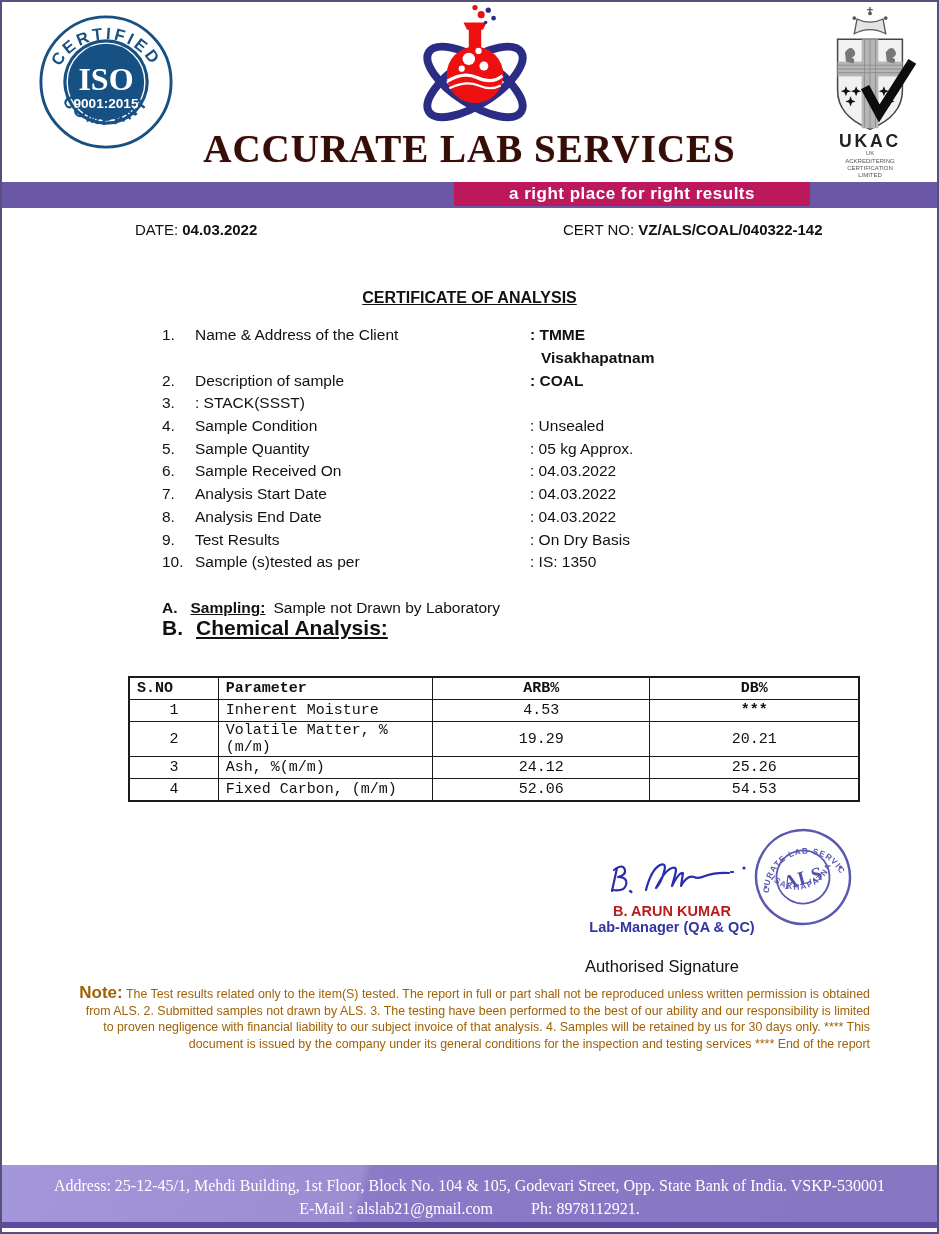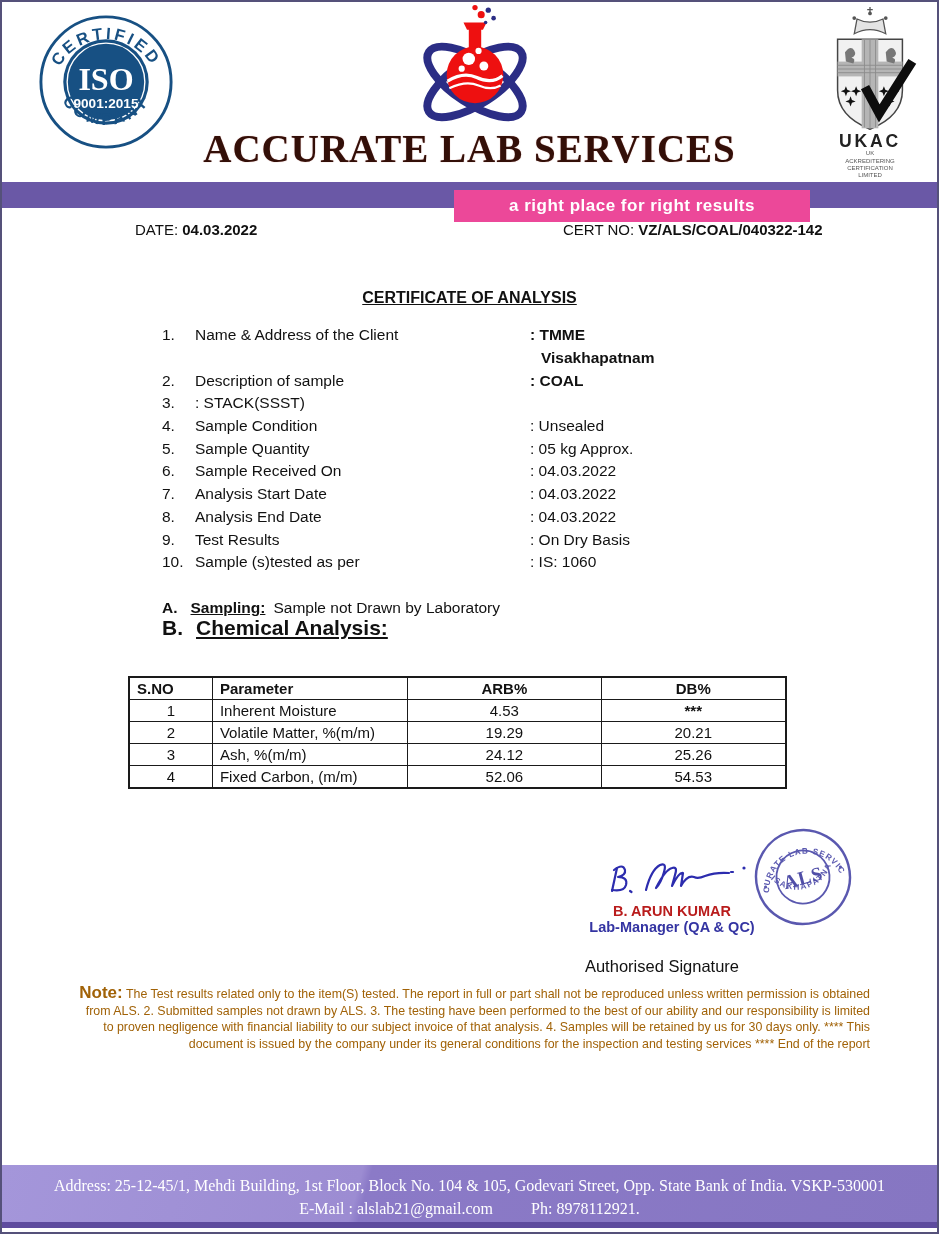--- a/index.html
+++ b/index.html
@@ -10,21 +10,21 @@
   
   .iso-badge{left:36px;top:12px;width:136px;height:136px;}
   .center-logo{left:388px;top:2px;width:170px;height:124px;}
   .company-name{left:0;right:0;top:124px;text-align:center;
      font-family:"Liberation Serif",serif;font-weight:bold;font-size:39px;
      color:#330f08;letter-spacing:1px;text-shadow:0 0 1px rgba(150,30,20,.45);}
   .ukac{right:12px;top:4px;width:110px;height:176px;}
 
   
   .banner{left:0;top:180px;width:935px;height:26px;background:#6a58a6;}
-  .banner-inner{position:absolute;left:452px;top:8px;width:356px;height:32px;background:#ec4899;
+  .banner-inner{position:absolute;left:452px;top:0;width:356px;height:24px;background:#be185d;
       display:flex;align-items:center;justify-content:center;}
   .banner-inner span{color:#fff;font-weight:bold;font-size:17px;letter-spacing:.5px;}
 
   
   .meta-date{left:133px;top:219px;font-size:15px;}
   .meta-cert{left:561px;top:219px;font-size:15px;}
   .meta-date b,.meta-cert b{font-weight:bold;}
 
   
   .doc-title{left:0;right:0;top:287px;text-align:center;font-size:16px;font-weight:bold;}
@@ -41,21 +41,21 @@
 
   
   .sec-a{left:160px;top:597px;font-size:15.5px;}
   .sec-b{left:160px;top:614px;font-size:21px;}
   .sec-no{font-weight:bold;margin-right:13px;}
   .sec-title{font-weight:bold;text-decoration:underline;}
   .sec-text{margin-left:8px;}
 
   
   .chem-table{left:126px;top:674px;}
-  table{border-collapse:collapse;width:659px;font-size:15px;}
+  table{border-collapse:collapse;width:732px;font-size:15px;font-family:Liberation Mono, monospace;}
   th,td{border:1.5px solid #1a1a1a;height:21px;padding:0 4px;}
   table{border:2px solid #1a1a1a;}
   th{font-weight:bold;}
   th:nth-child(1){width:78px;text-align:left;padding-left:7px;}
   th:nth-child(2){width:206px;text-align:left;padding-left:7px;margin-left:17px;}
   th:nth-child(3){width:213px;text-align:center;}
   th:nth-child(4){width:204px;text-align:center;}
   td:nth-child(1){text-align:center;}
   td:nth-child(2){text-align:left;padding-left:7px;}
   td:nth-child(3),td:nth-child(4){text-align:center;}
@@ -211,21 +211,21 @@
         <span class="val">: 04.03.2022</span>
       </div>
     <div class="drow">
         <span class="num">9.</span>
         <span class="lbl">Test Results</span>
         <span class="val">: On Dry Basis</span>
       </div>
     <div class="drow">
         <span class="num">10.</span>
         <span class="lbl">Sample (s)tested as per</span>
-        <span class="val">: IS: 1060</span>
+        <span class="val">: IS: 1350</span>
       </div>
   </div>
 
   <div class="abs sec-a">
     <span class="sec-no">A.</span><span class="sec-title">Sampling:</span><span class="sec-text">Sample not Drawn by Laboratory</span>
   </div>
 
   <div class="abs sec-b">
     <span class="sec-no">B.</span><span class="sec-title">Chemical Analysis:</span>
   </div>

